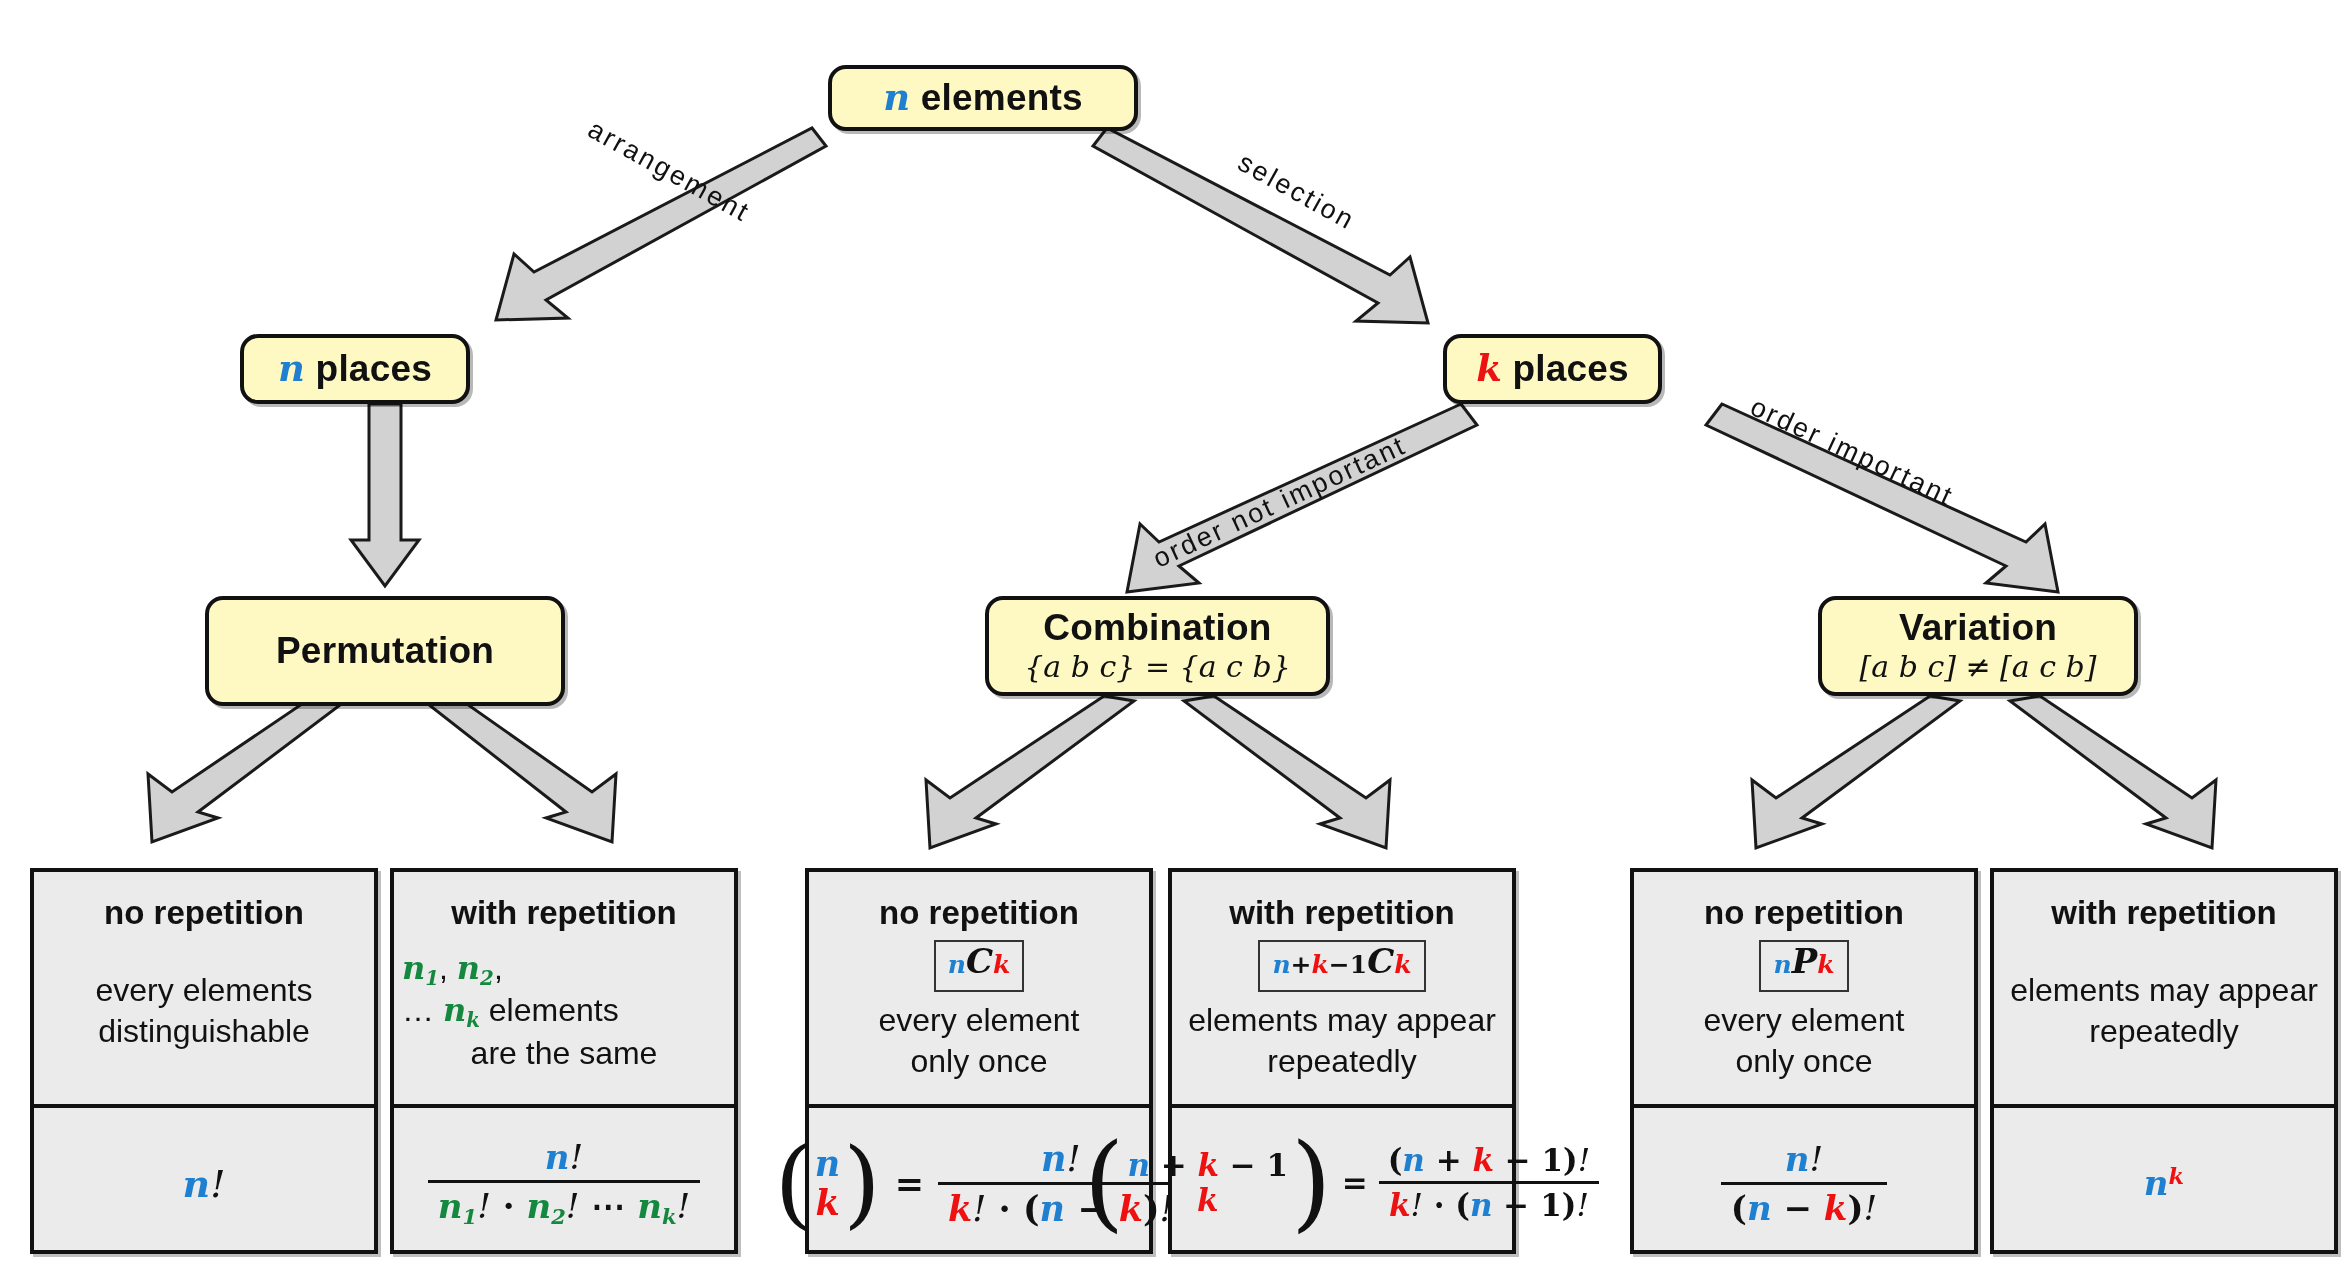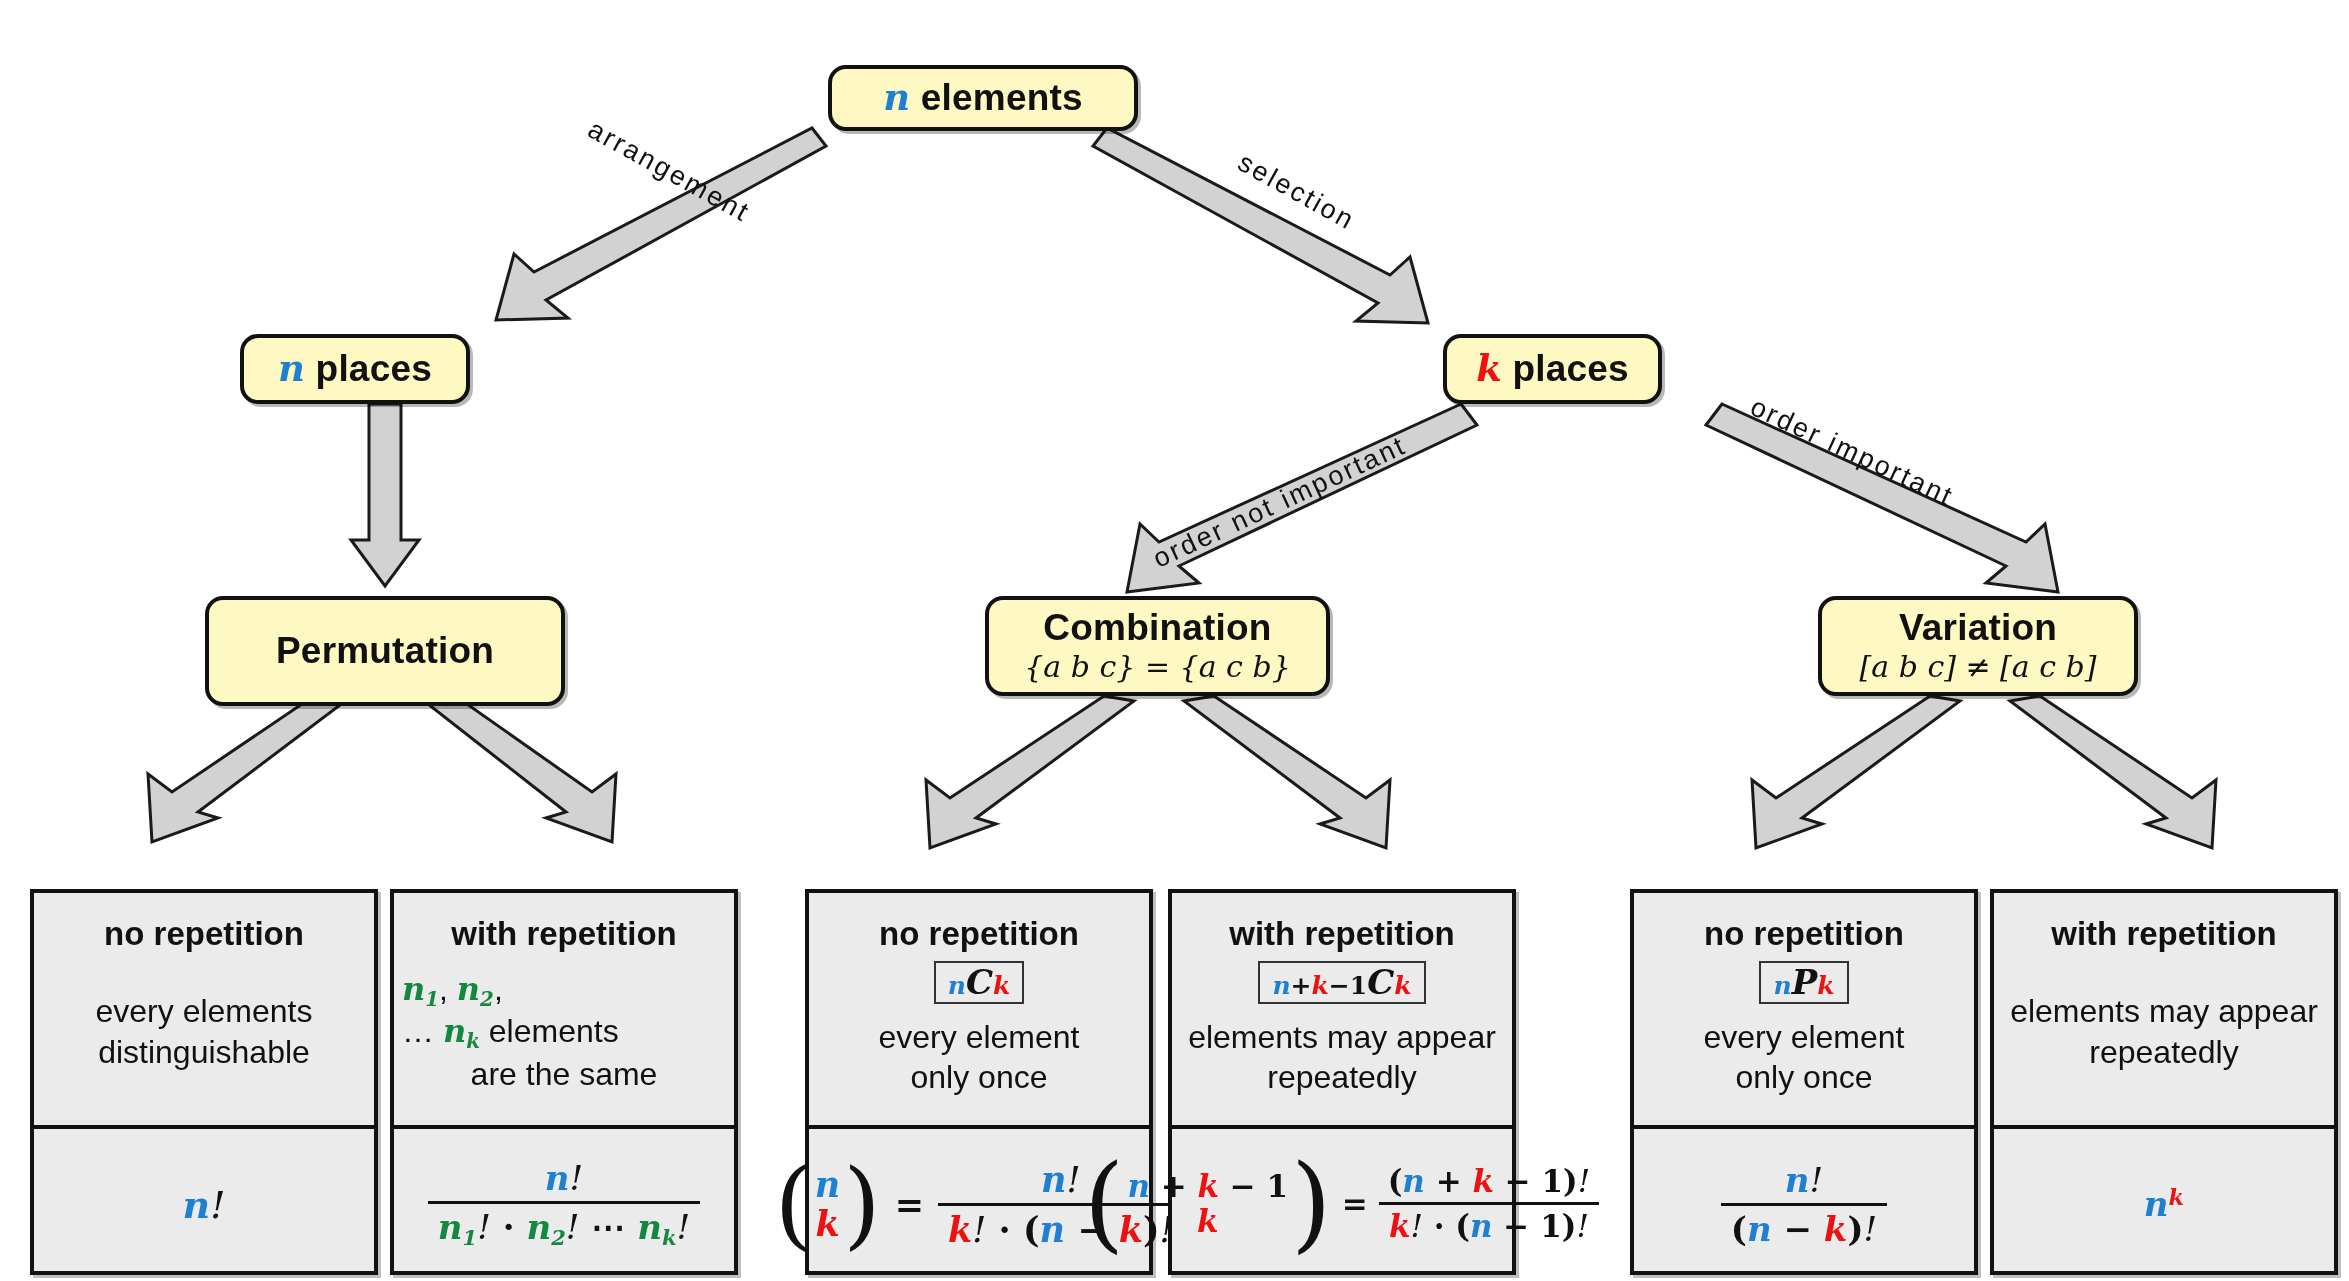--- a/index.html
+++ b/index.html
@@ -21,31 +21,30 @@
   .node .title{font-weight:bold;font-size:37px;color:#111;line-height:1.1;letter-spacing:.2px;}
   .node .sub{font-family:"DejaVu Serif",serif;font-style:italic;font-size:30px;color:#111;}
 
   .leaf{
     position:absolute;
     background:#ebebeb;
     border:4px solid #111;
     box-sizing:border-box;
     display:flex;flex-direction:column;
     box-shadow:3px 3px 0 rgba(0,0,0,.25);
-    margin-top:21px;
   }
   .leaf .top{
     flex:0 0 auto;height:232px;
     display:flex;flex-direction:column;align-items:center;
     padding-top:22px;box-sizing:border-box;
   }
   .leaf .hdr{font-weight:bold;font-size:33px;color:#111;line-height:1.15;}
   .leaf .badge{
     margin-top:8px;border:2px solid #333;background:#ebebeb;
-    padding:2px 12px 3px 12px;line-height:1;
+    padding:2px 12px 12px 12px;line-height:1;
     font-family:"DejaVu Serif",serif;font-weight:bold;
   }
   .leaf .desc{
     flex:1 1 auto;display:flex;flex-direction:column;
     align-items:center;justify-content:center;
     font-size:32px;color:#111;line-height:1.28;padding:0 8px 14px 8px;box-sizing:border-box;
   }
   .leaf .formula{
     border-top:4px solid #111;height:150px;flex:0 0 auto;
     display:flex;align-items:center;justify-content:center;

